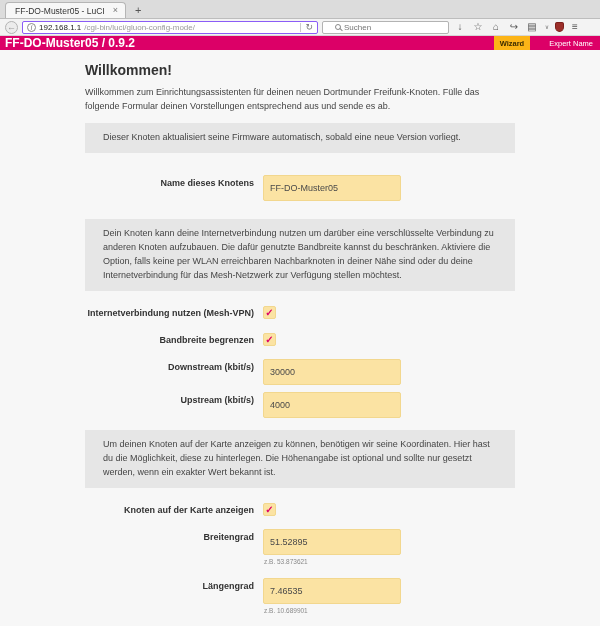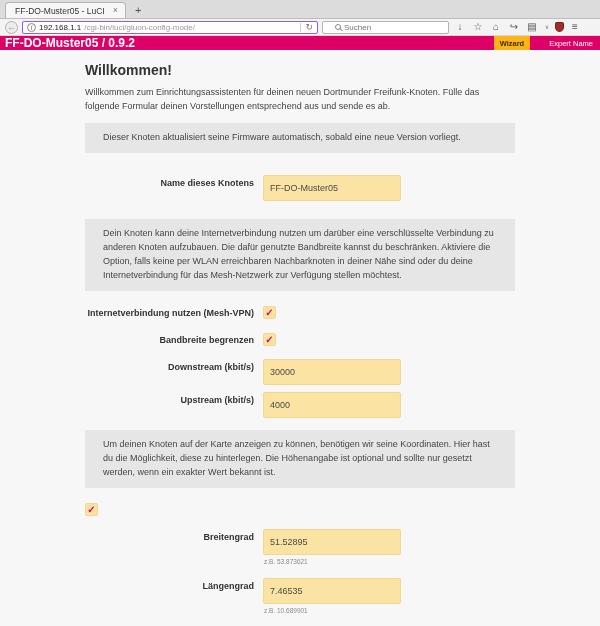--- a/index.html
+++ b/index.html
@@ -142,20 +142,21 @@
     <div class="field"><input class="ti" value="30000" style=""></div>
   </div>
   <div class="row">
     <label>Upstream (kbit/s)</label>
     <div class="field"><input class="ti" value="4000" style=""></div>
   </div>
 
   <div class="note">Um deinen Knoten auf der Karte anzeigen zu können, benötigen wir seine Koordinaten. Hier hast du die Möglichkeit, diese zu hinterlegen. Die Höhenangabe ist optional und sollte nur gesetzt werden, wenn ein exakter Wert bekannt ist.</div>
 
   <div class="row">
+    <label>Knoten auf der Karte anzeigen</label>
     <div class="field">
         <span class="cb">✓</span>
       </div>
   </div>
   <div class="gap-s"></div>
   <div class="row">
     <label>Breitengrad</label>
     <div class="field">
       <input class="ti" value="51.52895" style="">
       <div class="hint">z.B. 53.873621</div>

